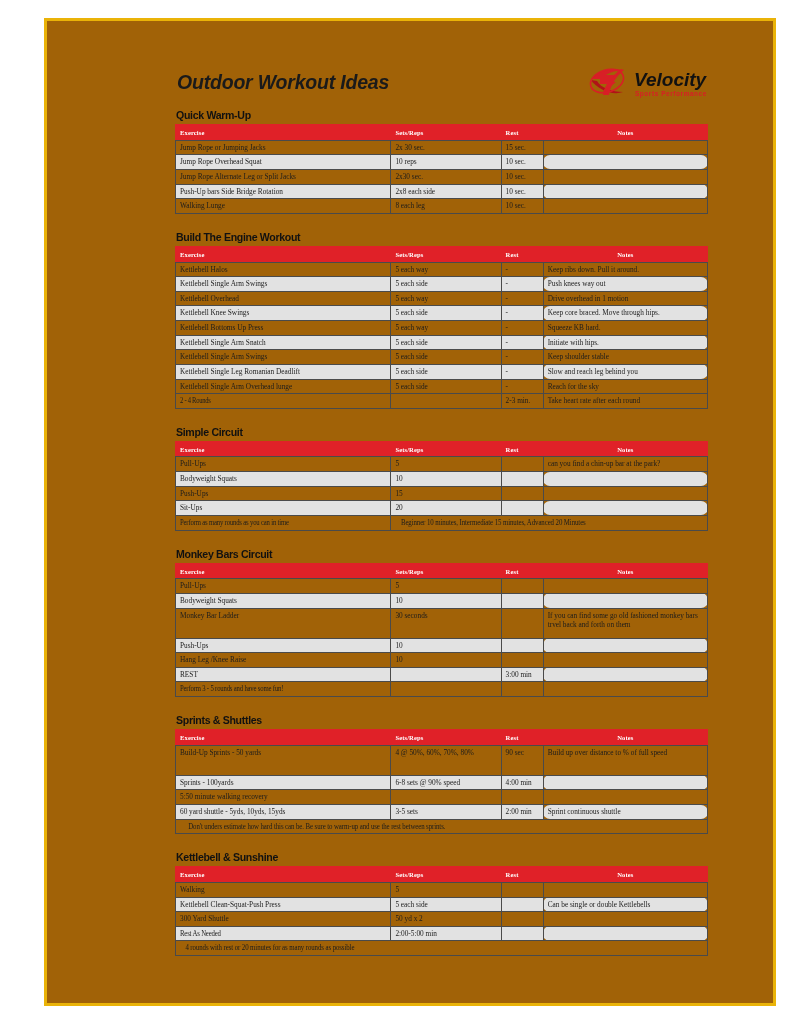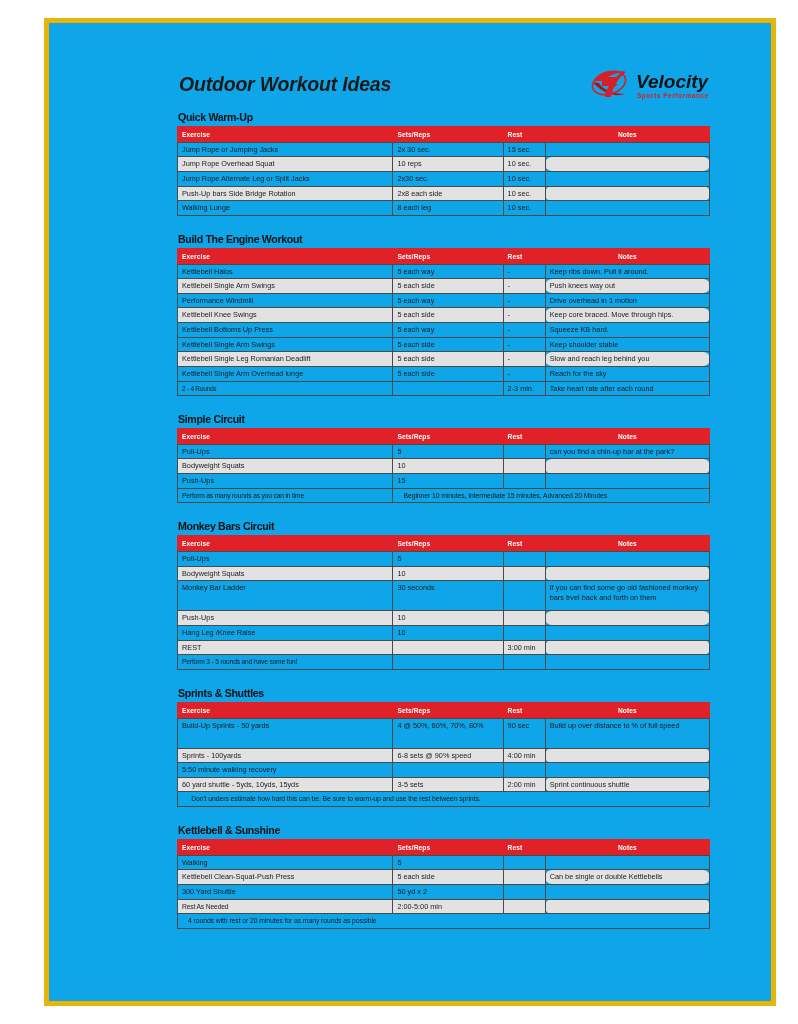--- a/index.html
+++ b/index.html
@@ -18,22 +18,22 @@
     margin: 0 auto;
     overflow: hidden;
     box-sizing: border-box;
   }
   .sheet {
     position: absolute;
     left: 44px;
     top: 18px;
     width: 732px;
     height: 988px;
-    background: #0ea5e9;
-    border: 5px solid #eab308;
+    background: #a16207;
+    border: 3px solid #eab308;
     box-sizing: border-box;
   }
   .content {
     position: absolute;
     left: 128px;
     top: 40px;
     width: 533px;
   }
 
   
@@ -72,20 +72,21 @@
     font-stretch: condensed;
     transform: scaleX(0.92);
     transform-origin: left center;
   }
 
   table.wk {
     border-collapse: collapse;
     width: 533px;
     table-layout: fixed;
     border: 1px solid #4a4a4a;
+    font-family: Liberation Serif, serif;
   }
   table.wk td, table.wk th {
     border: 1px solid #4a4a4a;
     padding: 2px 4px;
     font-size: 7.3px;
     color: #1c1c1c;
     vertical-align: top;
     line-height: 1.32;
     text-align: left;
     font-weight: normal;
@@ -253,36 +254,42 @@
                   <td class="r-rest center-dash">-</td>
                   <td class="r-note">Keep ribs down.  Pull it around.</td>
                 </tr>
                 <tr class="alt">
                   <td class="r-ex">Kettlebell Single Arm Swings</td>
                   <td class="r-sets">5 each side</td>
                   <td class="r-rest center-dash">-</td>
                   <td class="r-note">Push knees way out</td>
                 </tr>
                 <tr>
-                  <td class="r-ex">Performance Windmill</td>
+                  <td class="r-ex">Kettlebell Overhead</td>
                   <td class="r-sets">5 each way</td>
                   <td class="r-rest center-dash">-</td>
                   <td class="r-note">Drive overhead in 1 motion</td>
                 </tr>
                 <tr class="alt">
                   <td class="r-ex">Kettlebell Knee Swings</td>
                   <td class="r-sets">5 each side</td>
                   <td class="r-rest center-dash">-</td>
                   <td class="r-note">Keep core braced. Move through hips.</td>
                 </tr>
                 <tr>
                   <td class="r-ex">Kettlebell Bottoms Up Press</td>
                   <td class="r-sets">5 each way</td>
                   <td class="r-rest center-dash">-</td>
                   <td class="r-note">Squeeze KB hard.</td>
+                </tr>
+                <tr class="alt">
+                  <td class="r-ex">Kettlebell Single Arm Snatch</td>
+                  <td class="r-sets">5 each side</td>
+                  <td class="r-rest center-dash">-</td>
+                  <td class="r-note">Initiate with hips.</td>
                 </tr>
                 <tr>
                   <td class="r-ex">Kettlebell Single Arm Swings</td>
                   <td class="r-sets">5 each side</td>
                   <td class="r-rest center-dash">-</td>
                   <td class="r-note">Keep shoulder stable</td>
                 </tr>
                 <tr class="alt">
                   <td class="r-ex">Kettlebell Single Leg Romanian Deadlift</td>
                   <td class="r-sets">5 each side</td>
@@ -327,20 +334,26 @@
                   <td class="r-sets">10</td>
                   <td class="r-rest"></td>
                   <td class="r-note"></td>
                 </tr>
                 <tr>
                   <td class="r-ex">Push-Ups</td>
                   <td class="r-sets">15</td>
                   <td class="r-rest"></td>
                   <td class="r-note"></td>
                 </tr>
+                <tr class="alt">
+                  <td class="r-ex">Sit-Ups</td>
+                  <td class="r-sets">20</td>
+                  <td class="r-rest"></td>
+                  <td class="r-note"></td>
+                </tr>
                 <tr>
                   <td class="r-ex med"><span>Perform as many rounds as you can in time</span></td>
                   <td class="note-center" colspan="3"><span>Beginner 10 minutes, Intermediate 15 minutes, Advanced 20 Minutes</span></td>
                 </tr>
               </tbody>
             </table>
           </div>
           <div class="section">
             <div class="section-title">Monkey Bars Circuit</div>
             <table class="wk">

